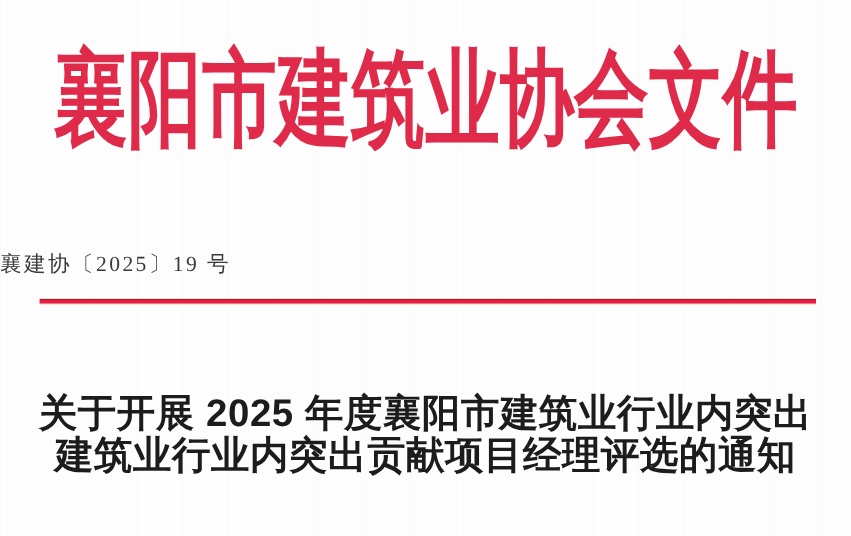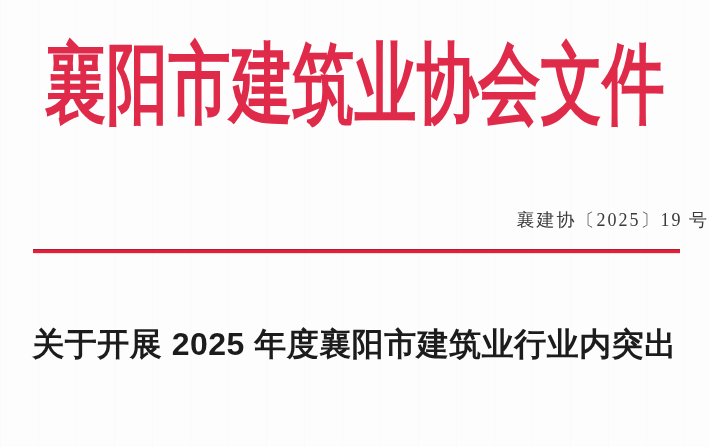--- a/index.html
+++ b/index.html
@@ -34,27 +34,26 @@
     font-size: 62px;
     line-height: 1;
     letter-spacing: 0px;
     white-space: nowrap;
     transform: scaleY(1.42);
     transform-origin: center top;
   }
   .doc-number {
     position: absolute;
     top: 208px; left: 0; right: 0;
-    text-align: right;
+    text-align: left;
     color: var(--doc-number-text);
     font-family: "Liberation Serif", "DejaVu Serif", serif;
     font-size: 18px;
     letter-spacing: 2px;
     white-space: nowrap;
-    margin-left: 40px;
   }
   .red-rule {
     position: absolute;
     top: 249px; left: 33px;
     width: 647px; height: 4px;
     background: linear-gradient(to bottom, var(--rule-dark) 0 22%, var(--rule-red) 22%);
     box-shadow: 0 1px 0 rgba(235, 190, 100, 0.35);
   }
   .notice-title {
     position: absolute;
@@ -78,15 +77,16 @@
 <div class="page">
 
   <div class="red-header">襄阳市建筑业协会文件</div>
 
   <div class="doc-number">襄建协〔2025〕19 号</div>
 
   <div class="red-rule"></div>
 
   <h1 class="notice-title">
     <span class="line">关于开展 2025 年度襄阳市建筑业行业内突出</span>
+    <span class="line">建筑业行业内突出贡献项目经理评选的通知</span>
   </h1>
 
 </div>
 
 </body></html>

